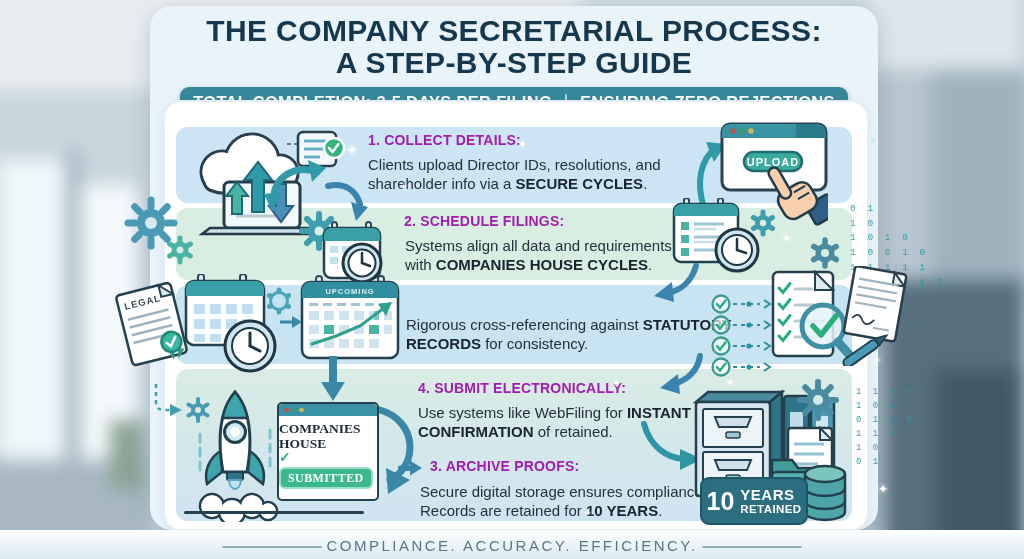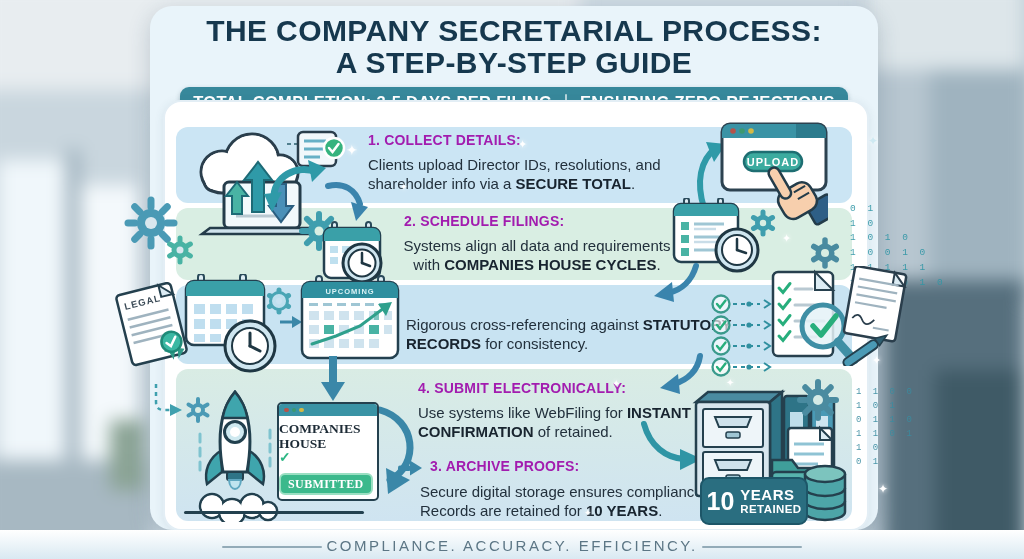--- a/index.html
+++ b/index.html
@@ -27,21 +27,21 @@
   .b4{top:369px;height:152px;background:linear-gradient(180deg,#d9ece4,#cfe4f1);}
   .shead{position:absolute;font-weight:800;font-size:14px;color:#a21caf;letter-spacing:.2px;white-space:nowrap;}
   .sbody{position:absolute;font-size:15px;color:#22303c;line-height:1.27;}
   .sbody b{color:#18242f;}
   .chwin{position:absolute;left:277px;top:402px;width:98px;height:95px;background:#fff;
     border:2.5px solid #24414f;border-radius:5px;overflow:hidden;text-align:left;font-family:Liberation Serif, serif;}
   .chbar{height:12px;background:#3a93a5;display:flex;align-items:center;gap:3px;padding-left:5px;}
   .chbar i{width:4.5px;height:4.5px;border-radius:50%;display:block;}
   .chname{font-weight:800;font-size:13.5px;line-height:1.12;color:#1d2b36;margin-top:5px;}
   .chcheck{color:#2db784;font-weight:800;font-size:14px;line-height:1;}
-  .chpill{display:inline-block;margin-top:8px;background:#3cb98c;border:2px solid #9adfc2;
+  .chpill{display:inline-block;margin-top:2px;background:#3cb98c;border:2px solid #9adfc2;
     border-radius:6px;color:#fff;font-weight:800;font-size:12px;letter-spacing:.4px;padding:1.5px 7px;}
   .badge{position:absolute;left:700px;top:477px;width:104px;height:44px;background:#2a6e80;
     border:2px solid #1d5668;border-radius:9px;display:flex;align-items:center;justify-content:center;
     gap:6px;color:#fff;}
   .badge .num{font-size:25px;font-weight:800;line-height:1;}
   .badge .col{text-align:left;line-height:1.05;}
   .badge .yrs{font-size:15px;font-weight:800;letter-spacing:.5px;}
   .badge .ret{font-size:11.5px;font-weight:800;letter-spacing:.4px;}
   .binary{position:absolute;font-family:Liberation Mono, monospace;
     font-size:9.5px;line-height:1.55;letter-spacing:3px;color:#2f95a5;white-space:pre-line;opacity:.9;}
@@ -83,24 +83,24 @@
     <span class="sep"></span>
     <span>ENSURING ZERO REJECTIONS</span>
   </div>
   <div class="card"></div>
   <div class="band b1"></div>
   <div class="band b2"></div>
   <div class="band b3"></div>
   <div class="band b4"></div>
 
   <div class="shead" style="left:368px;top:132px;">1. COLLECT DETAILS:</div>
-  <div class="sbody" style="left:368px;top:155px;width:335px;"><span>Clients upload Director IDs, resolutions, and shareholder info via a </span><b>SECURE TOTAL</b><span>.</span></div>
+  <div class="sbody" style="left:368px;top:155px;width:335px;"><span>Clients upload Director IDs, resolutions, and shareholder info via a </span><b>SECURE CYCLES</b><span>.</span></div>
 
   <div class="shead" style="left:404px;top:213px;">2. SCHEDULE FILINGS:</div>
-  <div class="sbody" style="left:392px;top:236px;width:290px;text-align:center;"><span>Systems align all data and requirements with </span><b>COMPANIES HOUSE CYCLES</b><span>.</span></div>
+  <div class="sbody" style="left:405px;top:236px;width:290px;"><span>Systems align all data and requirements with </span><b>COMPANIES HOUSE CYCLES</b><span>.</span></div>
 
   <div class="sbody" style="left:406px;top:315px;width:335px;"><span>Rigorous cross-referencing against </span><b>STATUTORY RECORDS</b><span> for consistency.</span></div>
 
   <div class="shead" style="left:418px;top:380px;">4. SUBMIT ELECTRONICALLY:</div>
   <div class="sbody" style="left:418px;top:403px;width:295px;"><span>Use systems like WebFiling for </span><b>INSTANT CONFIRMATION</b><span> of retained.</span></div>
 
   <svg class="abs" style="left:396px;top:459px;" width="28" height="18" viewBox="0 0 28 18">
     <rect x="2" y="6.5" width="13" height="5.5" rx="2" fill="#3a87a8"></rect>
     <polygon points="14,1.5 26,9 14,16.5" fill="#3a87a8"></polygon>
   </svg>

